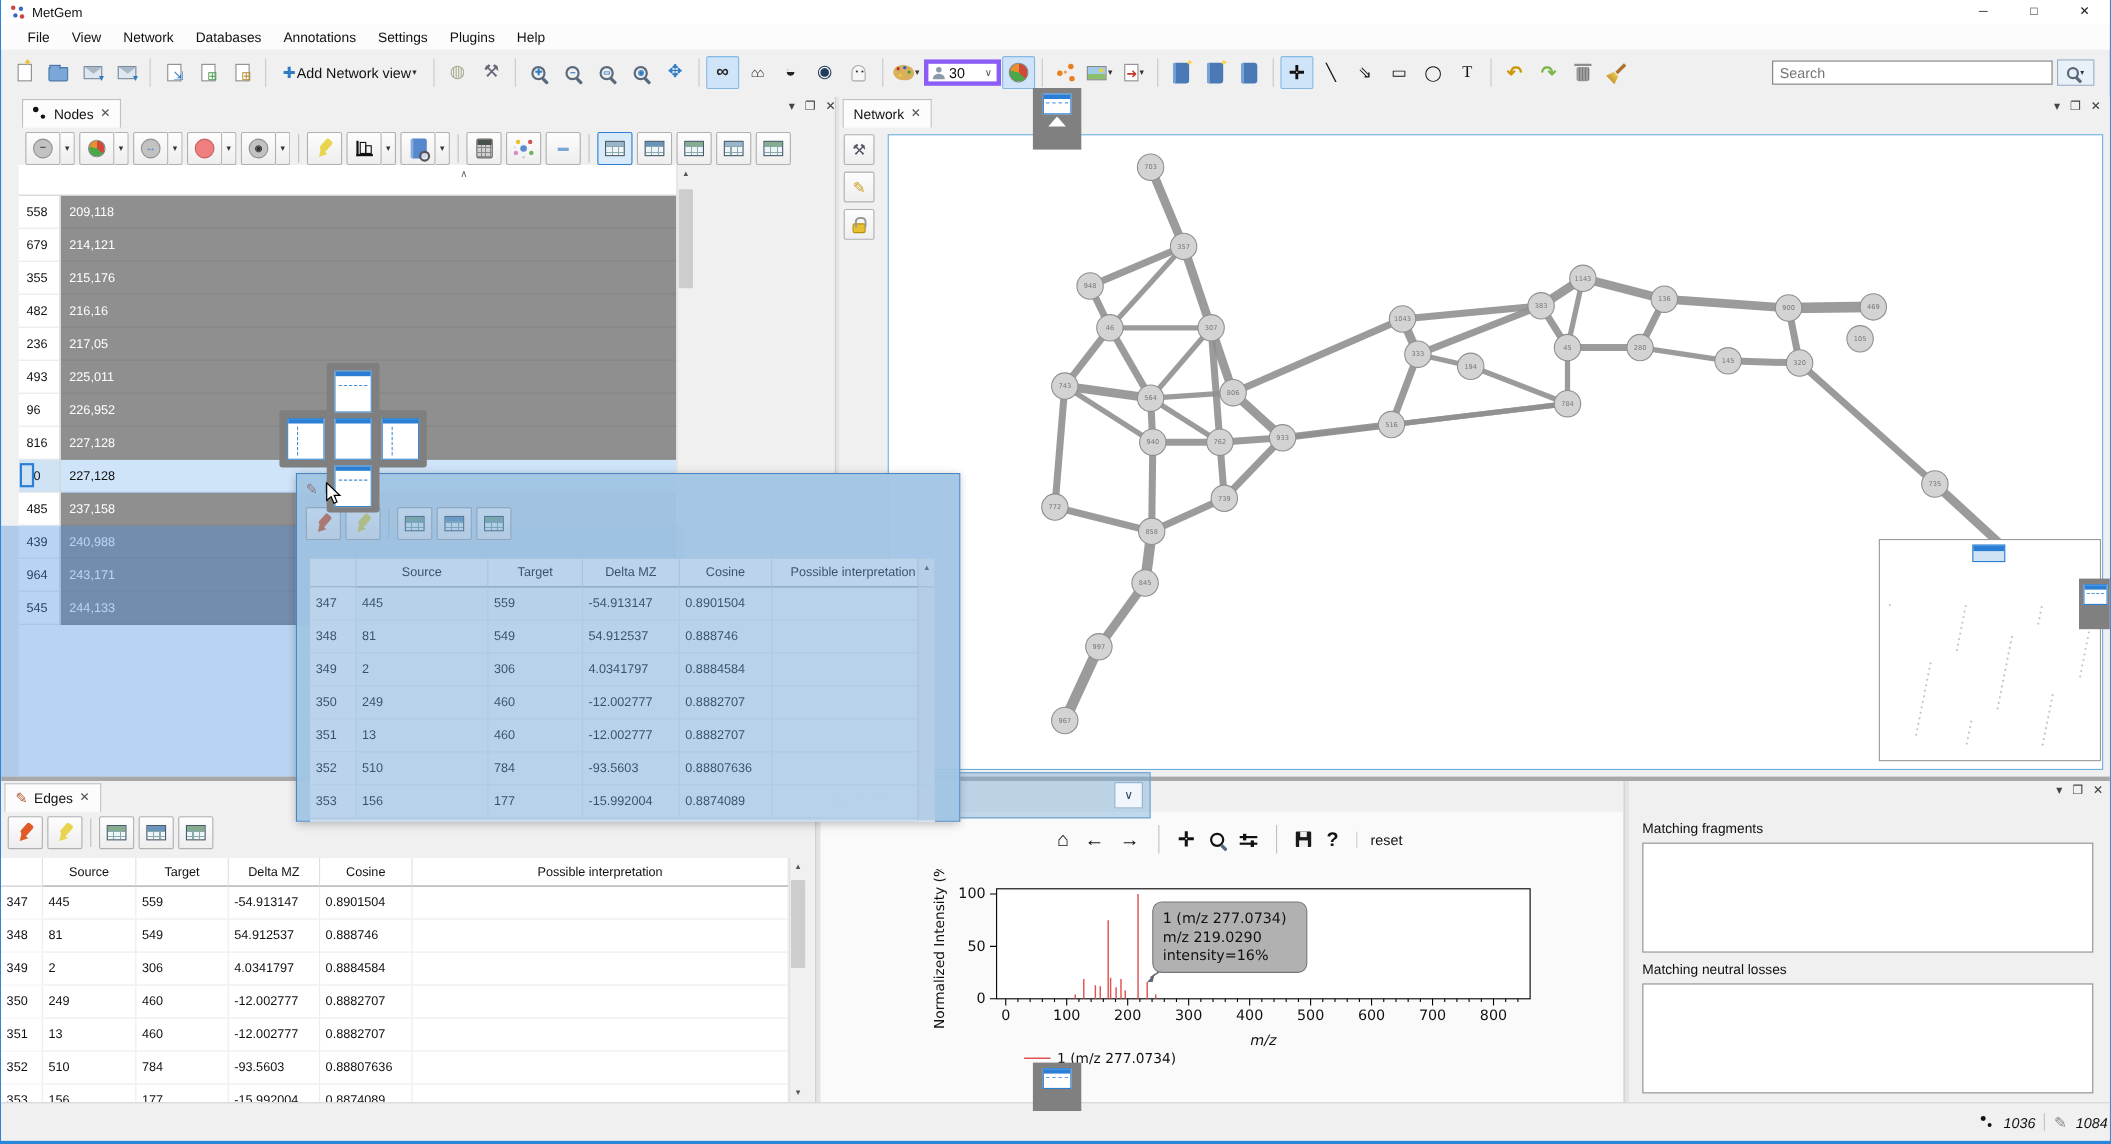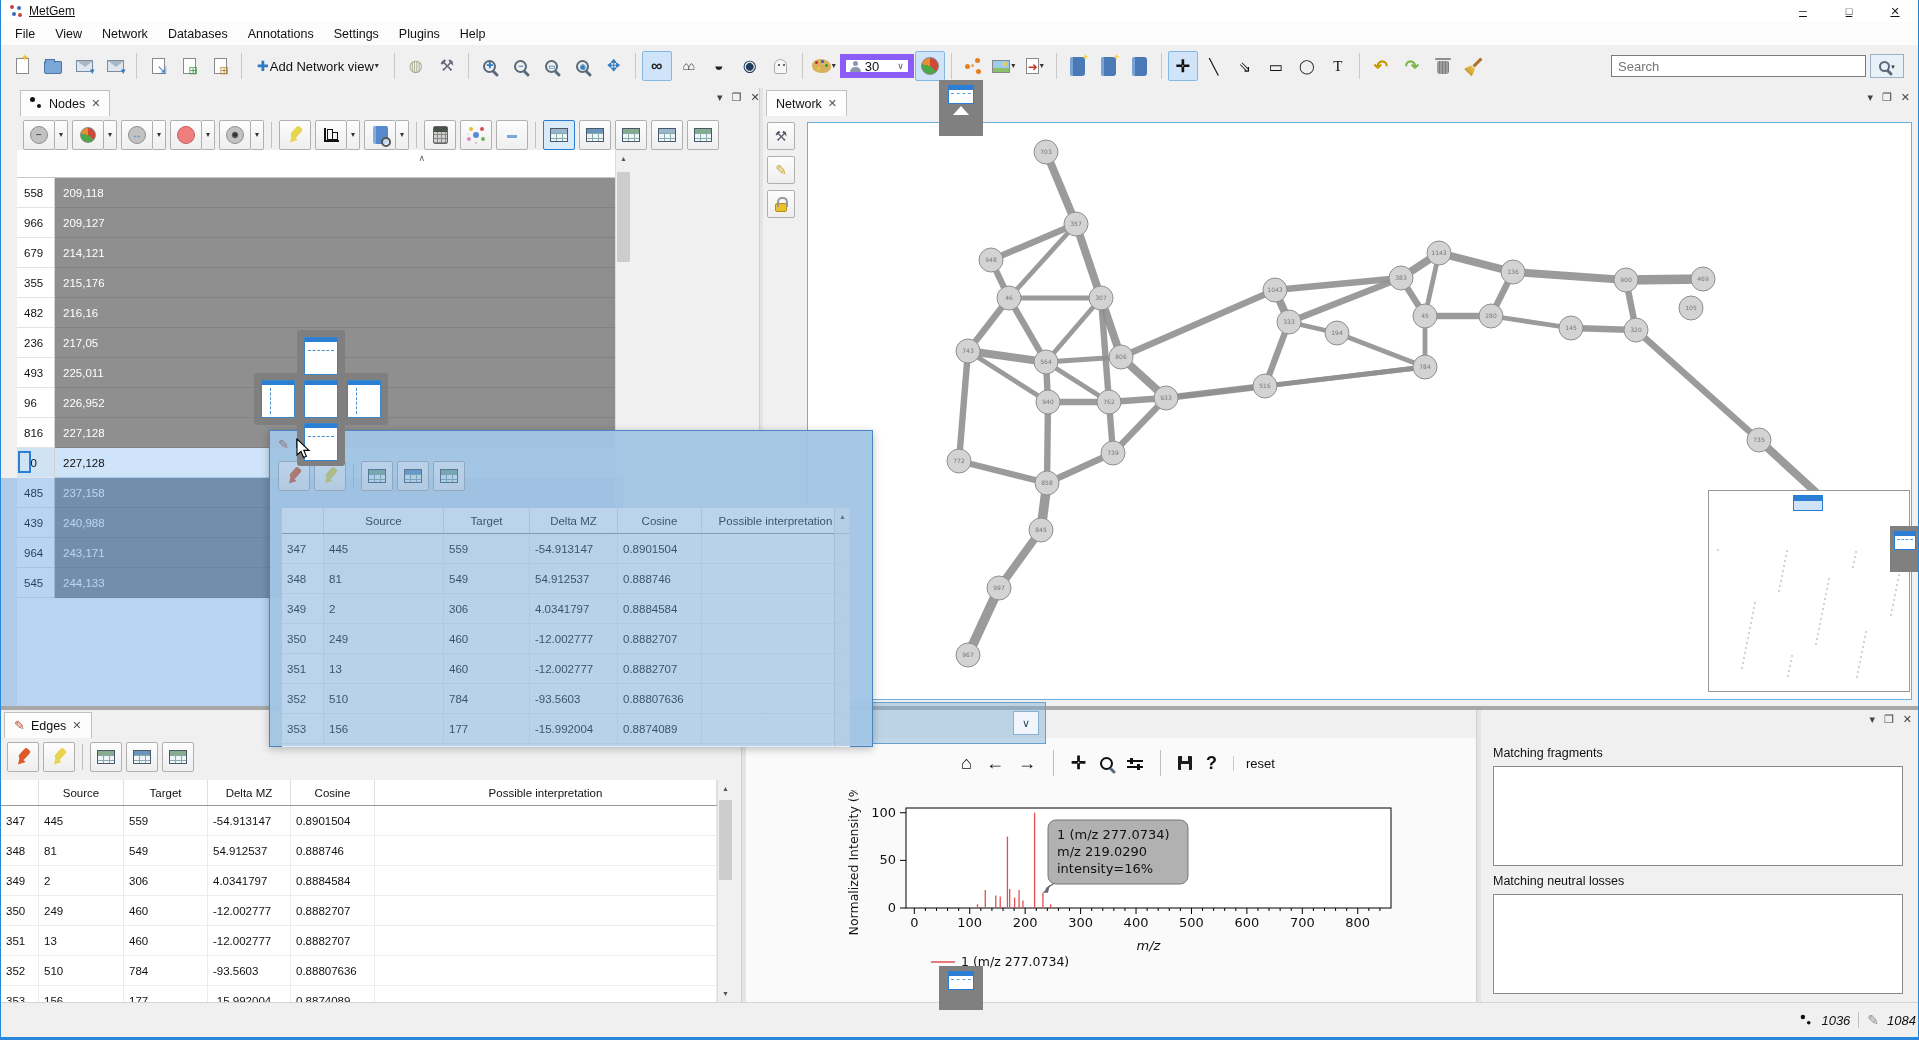--- a/index.html
+++ b/index.html
@@ -1,33 +1,33 @@
 <!DOCTYPE html>
 <html><head>
 <meta charset="utf-8">
 <style>
   html,body{margin:0;padding:0;background:#444;}
   *{box-sizing:border-box;}
   .win{position:relative;width:1919px;height:1040px;background:#f0f0f0;
        font-family:"Liberation Sans",sans-serif;overflow:hidden;
        border-left:1px solid #2986d8;border-right:1px solid #2986d8;border-bottom:3px solid #2986d8;}
   
-  .titlebar{position:absolute;top:0;left:0;right:0;height:22px;background:#fff;display:flex;align-items:center;font-size:12px;color:#111;text-decoration:underline;}
+  .titlebar{position:absolute;top:0;left:0;right:0;height:22px;background:#fff;display:flex;align-items:center;font-size:12px;color:#111;}
   .appicon{width:14px;height:14px;margin:0 6px 0 8px;position:relative;}
   .appicon::before{content:"";position:absolute;width:4px;height:4px;border-radius:50%;background:#d04040;left:1px;top:1px;box-shadow:7px 1px 0 #3a6ac0,2px 7px 0 #3a6ac0,8px 8px 0 #d04040;}
   .wctl{margin-left:auto;display:flex;height:22px;}
   .wbtn{width:46px;display:flex;align-items:center;justify-content:center;font-size:11px;color:#222;}
-  .menubar{position:absolute;top:22px;left:0;right:0;height:23px;background:#fcfcfc;display:flex;align-items:center;font-size:12.5px;color:#111;padding-left:4px;}
+  .menubar{position:absolute;top:22px;left:0;right:0;height:23px;background:#fcfcfc;display:flex;align-items:center;font-size:12.5px;color:#111;padding-left:14px;}
   .mitem{padding:3px 10px;}
   .toolbar{position:absolute;top:45px;left:0;right:0;height:42px;display:flex;align-items:center;padding:0 6px;gap:1px;}
   .tbtn{height:30px;min-width:30px;display:flex;align-items:center;justify-content:center;border:1px solid transparent;border-radius:2px;gap:1px;padding:0 2px;}
   .tbtn.act{background:#cfe4f8;border-color:#84b9e4;}
   .tsep{width:1px;height:26px;background:#c9c9c9;margin:0 5px;flex:none;}
   .lbl13{font-size:13px;color:#111;}
-  .combo{height:24px;border:6px solid #8b5cf6;background:#fff;display:flex;align-items:center;padding:0 4px;gap:4px;font-size:13px;color:#111;}
+  .combo{height:24px;border:4px solid #8b5cf6;background:#fff;display:flex;align-items:center;padding:0 4px;gap:4px;font-size:13px;color:#111;}
   .searchwrap{margin-left:auto;display:flex;align-items:center;gap:4px;margin-right:8px;}
   .search{width:255px;height:22px;border:1px solid #7a7a7a;background:#fff;font-size:13px;padding:0 6px;font-family:"Liberation Sans",sans-serif;}
   .sbtn{width:34px;height:24px;border:1px solid #9ab0c4;background:#e8f0f8;display:flex;align-items:center;justify-content:center;gap:1px;}
   
   .g{font-style:normal;line-height:1;display:inline-block;}
   
   .mag{position:relative;width:13px;height:13px;border:2px solid #5a6a7a;border-radius:50%;display:flex;align-items:center;justify-content:center;font-size:10px;font-weight:bold;color:#2f7bc3;}
   .mag::after{content:"";position:absolute;width:7px;height:3px;background:#5a6a7a;transform:rotate(45deg);bottom:-4px;right:-5px;border-radius:1px;}
   .pen{width:20px;height:20px;position:relative;}
   .pen::before{content:"";position:absolute;left:8px;top:1px;width:7px;height:12px;border-radius:2px;background:var(--pc);transform:rotate(42deg);}
@@ -470,28 +470,20 @@
           <div class="nrow">
             <div class="nnum">
               <span>558</span>
             </div>
             <div class="nval">
               <span>209,118</span>
             </div>
           </div>
           <div class="nrow">
             <div class="nnum">
-              <span>966</span>
-            </div>
-            <div class="nval">
-              <span>209,127</span>
-            </div>
-          </div>
-          <div class="nrow">
-            <div class="nnum">
               <span>679</span>
             </div>
             <div class="nval">
               <span>214,121</span>
             </div>
           </div>
           <div class="nrow">
             <div class="nnum">
               <span>355</span>
             </div>

